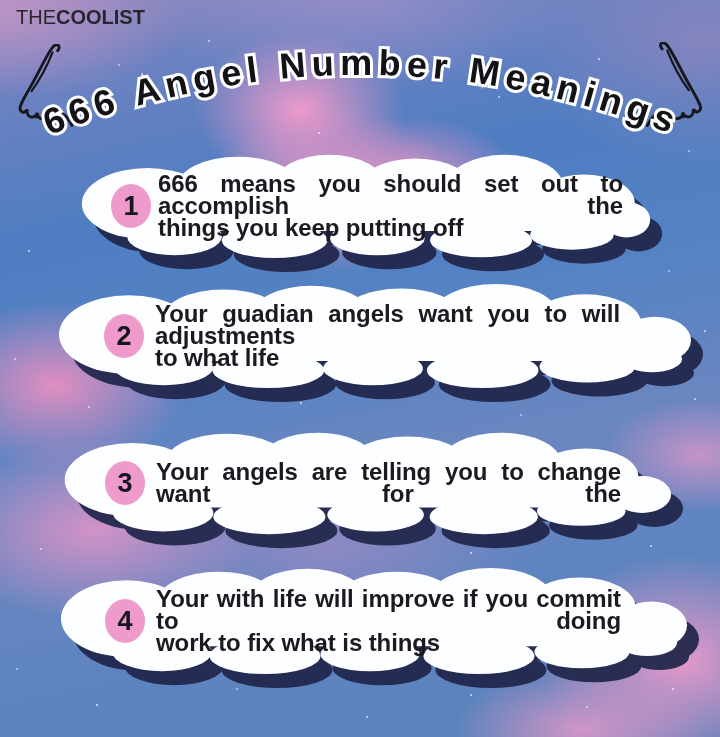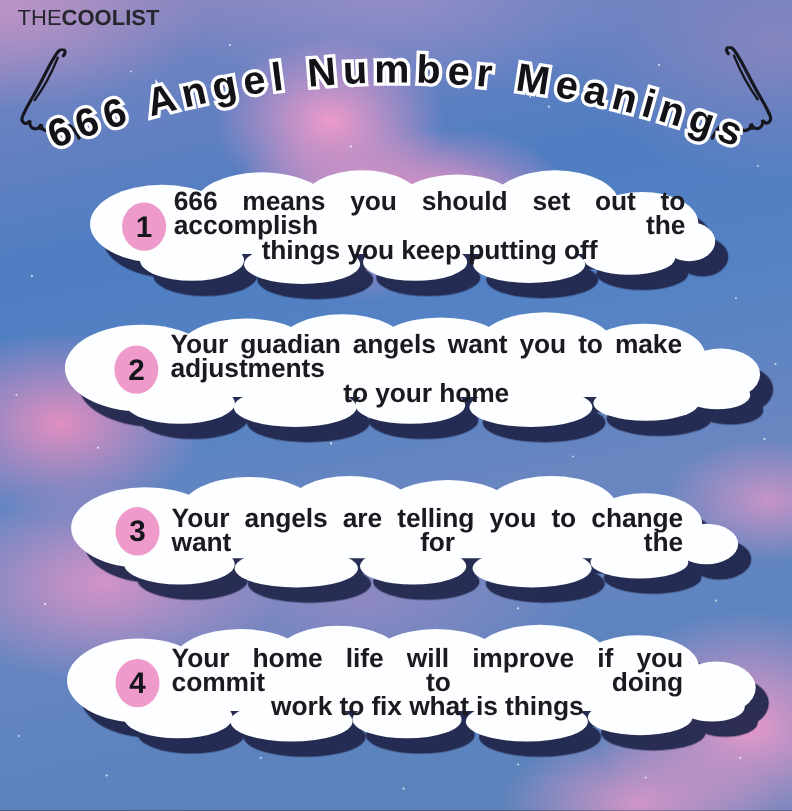--- a/index.html
+++ b/index.html
@@ -60,21 +60,21 @@
   .content{position:absolute;top:50%;transform:translateY(-50%);display:flex;align-items:center;z-index:2;}
   .row1 .content{left:41px;gap:7px;}
   .row2 .content,.row3 .content,.row4 .content{left:50px;gap:11px;}
   .badge{
     flex:0 0 auto;width:40px;height:44px;border-radius:50%;background:#ee9aca;
     display:flex;align-items:center;justify-content:center;
     font-size:27px;font-weight:700;color:#15151d;
   }
   .text{width:465px;font-size:24px;line-height:22px;font-weight:700;color:#1a1a1f;letter-spacing:-0.1px;}
   .line1{text-align:justify;text-align-last:justify;}
-  .line2{text-align:center;}
+  .line2{text-align:left;}
 </style>
 </head>
 <body>
 
 <div class="poster">
 
   <svg width="0" height="0" style="position:absolute">
     <defs>
       <g id="wing-shape" fill="none" stroke="#17171f" stroke-width="3.4" stroke-linecap="round">
         <path d="M 48 8 C 53 2 47 -2 42 4 C 34 14 26 34 14 54 C 10 61 7 66 5 71"></path>
@@ -146,22 +146,22 @@
       <ellipse cx="110" cy="90" rx="50" ry="20"></ellipse>
       <ellipse cx="215" cy="94" rx="56" ry="19"></ellipse>
       <ellipse cx="320" cy="92" rx="50" ry="18"></ellipse>
       <ellipse cx="430" cy="94" rx="56" ry="19"></ellipse>
       <ellipse cx="535" cy="90" rx="48" ry="17"></ellipse>
       <ellipse cx="600" cy="82" rx="30" ry="14"></ellipse>
     </svg>
     <div class="content">
       <div class="badge">2</div>
       <div class="text">
-        <div class="line1">Your guadian angels want you to make adjustments</div>
-        <div class="line2">to your home</div>
+        <div class="line1">Your guadian angels want you to will adjustments</div>
+        <div class="line2">to what life</div>
       </div>
     </div>
   </div>
 
   <div class="row row3">
     <svg class="cloud" viewBox="0 0 640 115" preserveAspectRatio="none">
       <rect x="42" y="40" width="558" height="44" rx="22"></rect>
       <ellipse cx="80" cy="54" rx="70" ry="40"></ellipse>
       <ellipse cx="178" cy="36" rx="64" ry="32"></ellipse>
       <ellipse cx="272" cy="33" rx="58" ry="30"></ellipse>
@@ -196,19 +196,19 @@
       <ellipse cx="108" cy="90" rx="50" ry="20"></ellipse>
       <ellipse cx="212" cy="94" rx="56" ry="19"></ellipse>
       <ellipse cx="318" cy="92" rx="50" ry="18"></ellipse>
       <ellipse cx="428" cy="94" rx="56" ry="19"></ellipse>
       <ellipse cx="532" cy="90" rx="48" ry="17"></ellipse>
       <ellipse cx="598" cy="80" rx="30" ry="14"></ellipse>
     </svg>
     <div class="content">
       <div class="badge">4</div>
       <div class="text">
-        <div class="line1">Your home life will improve if you commit to doing</div>
+        <div class="line1">Your with life will improve if you commit to doing</div>
         <div class="line2">work to fix what is things</div>
       </div>
     </div>
   </div>
 
 </div>
 
 </body></html>

